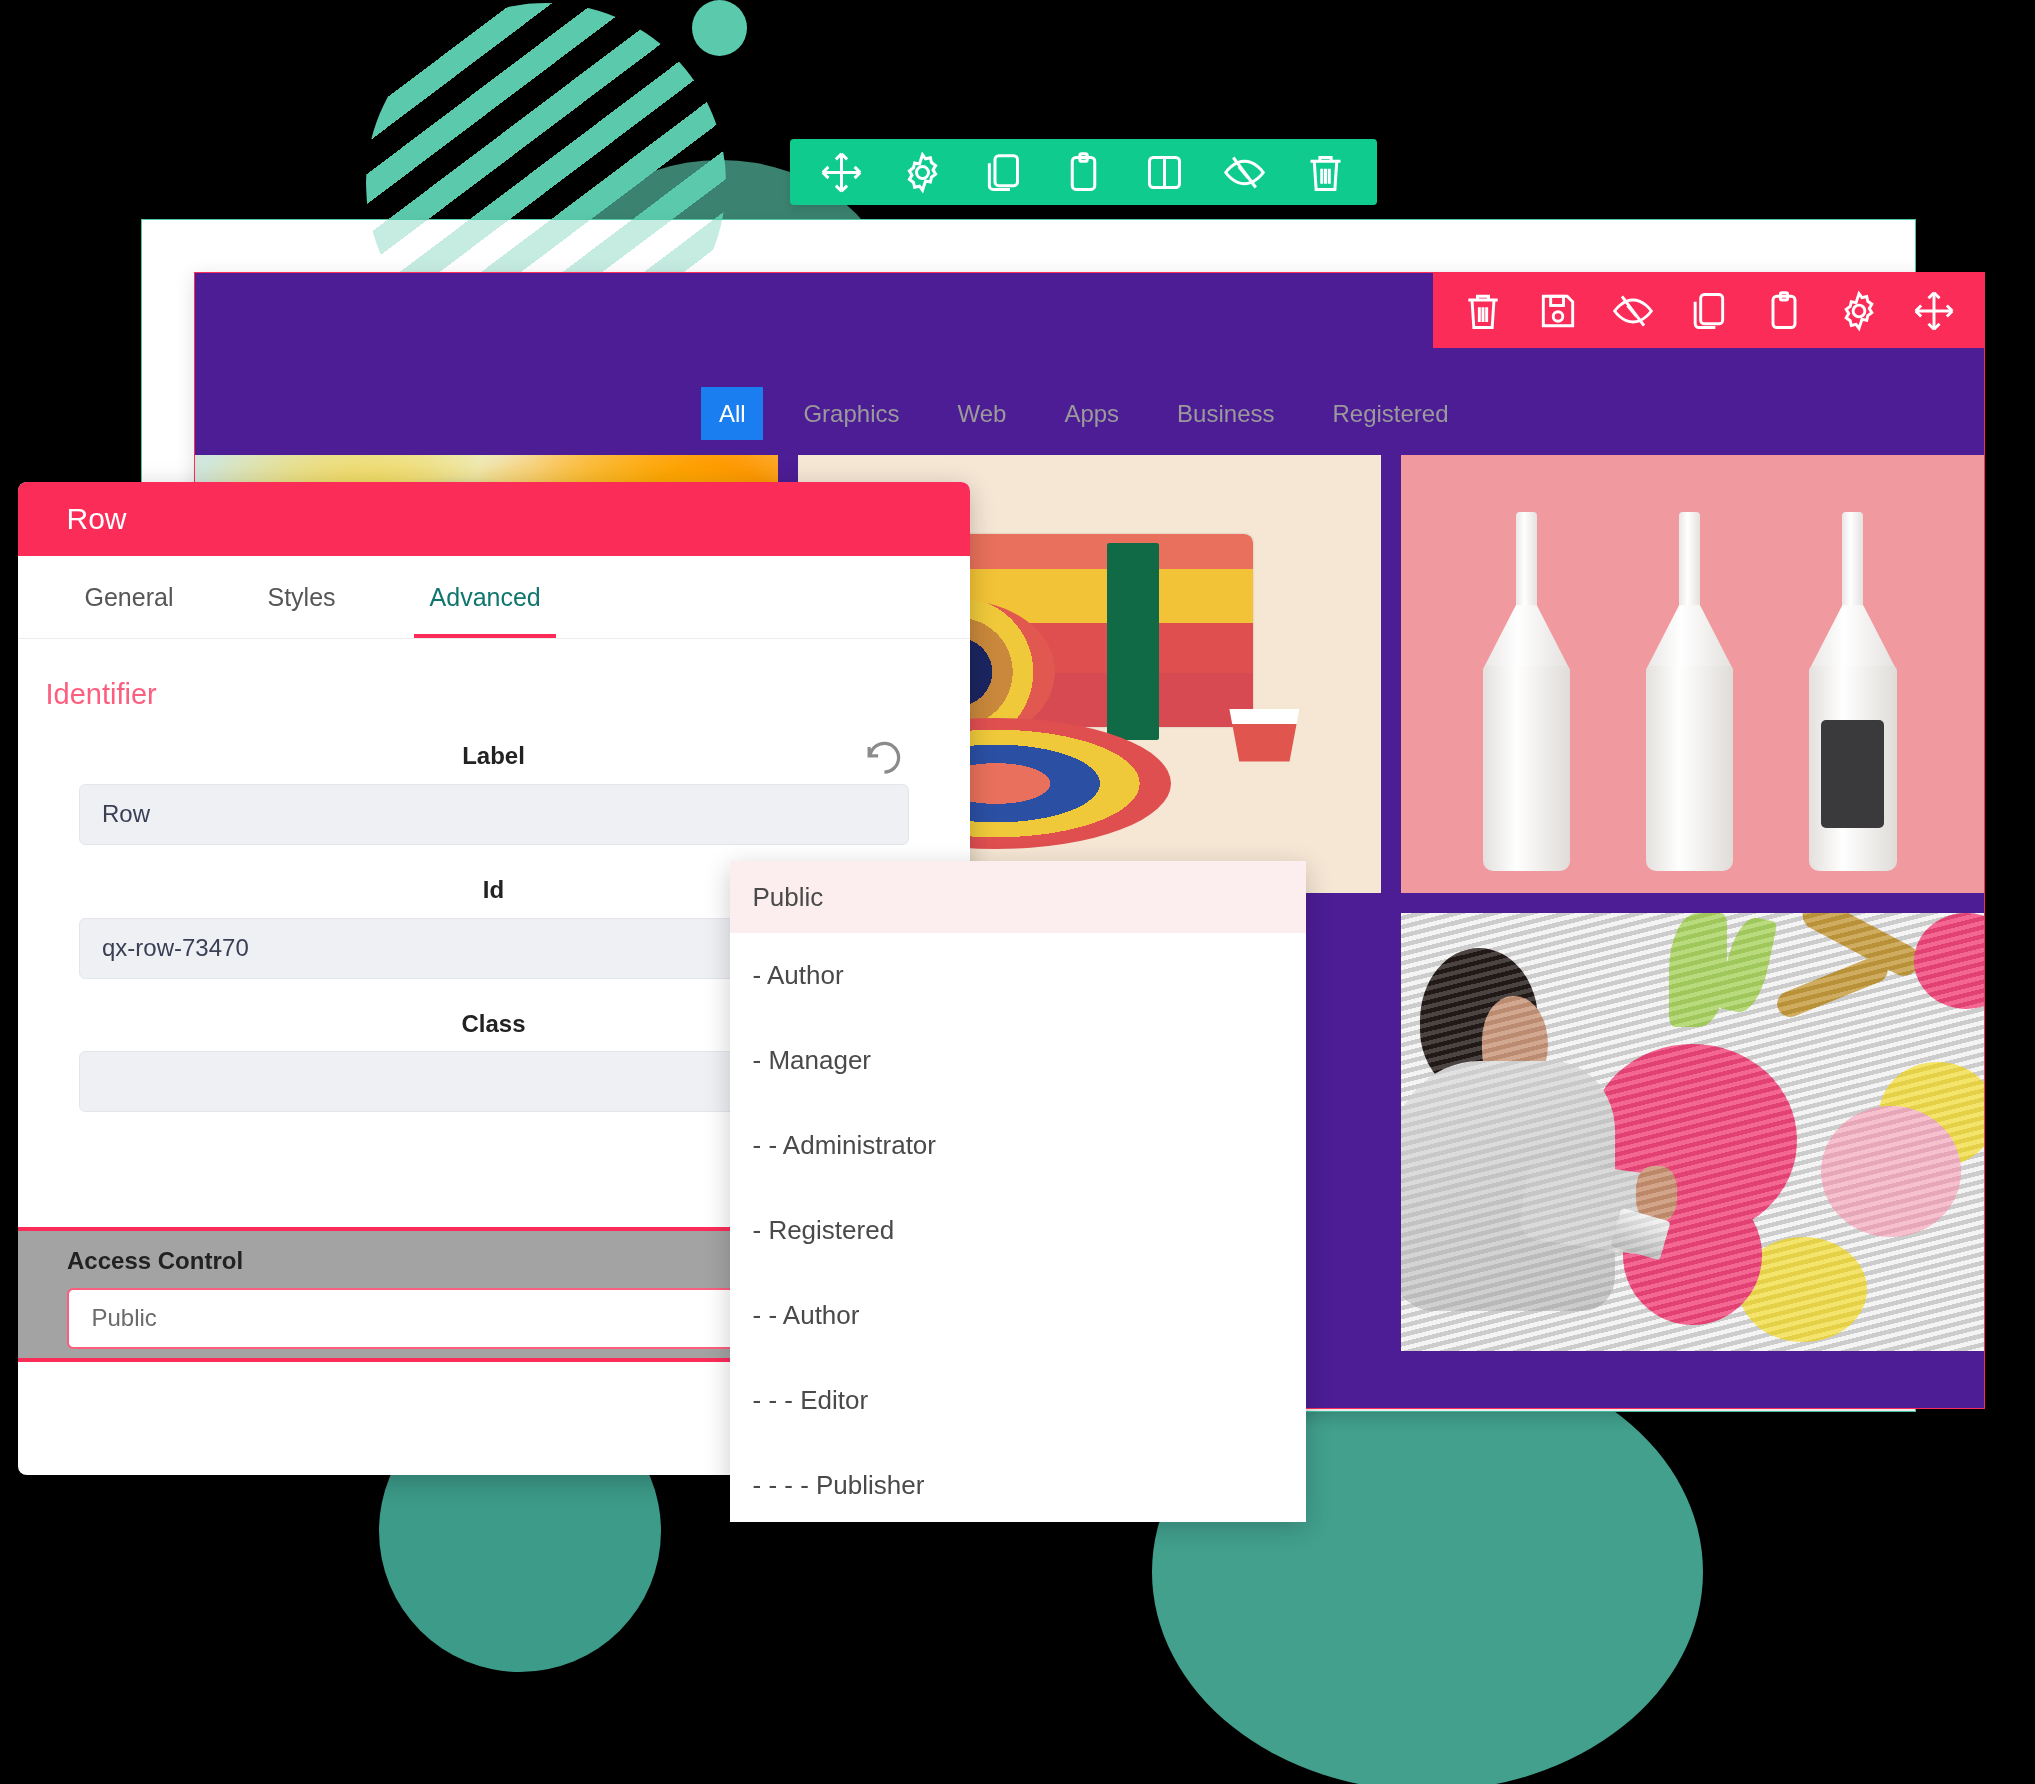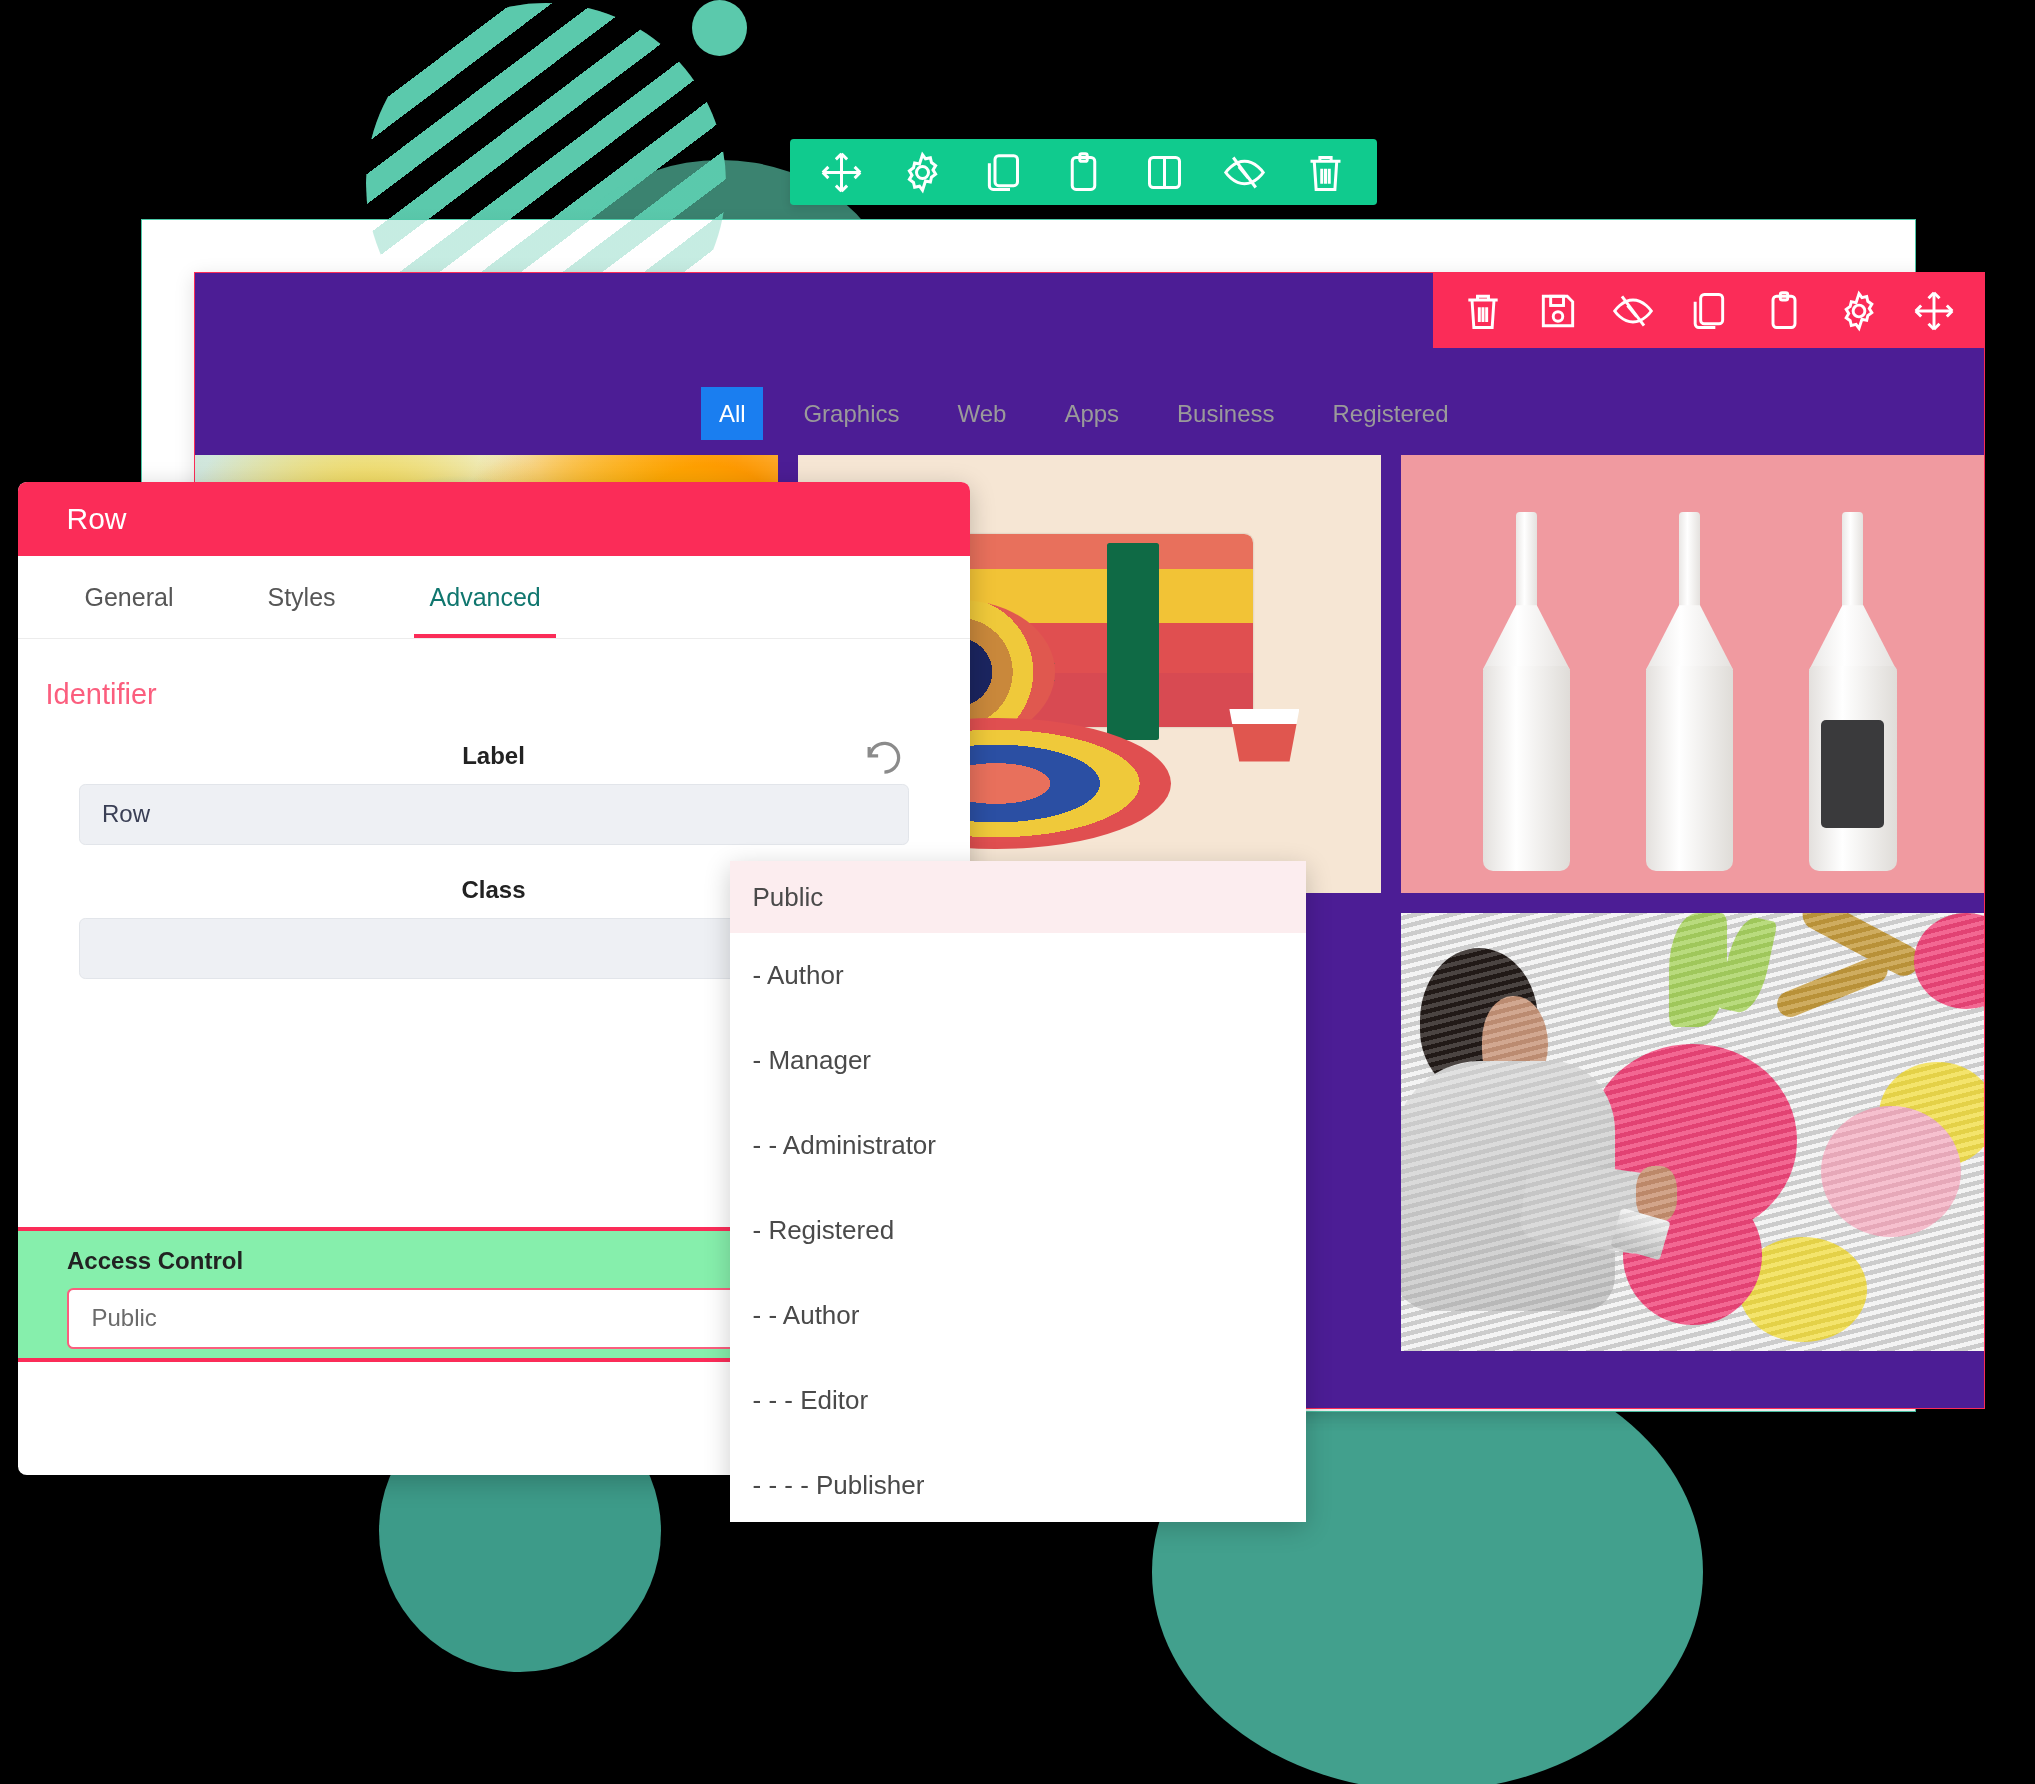--- a/index.html
+++ b/index.html
@@ -246,21 +246,21 @@
     display:flex;align-items:center;padding:0 22.5px;box-sizing:border-box;
     font-size:24px;color:#3A3F55;
   }
   .reset-btn{
     position:absolute;right:65px;top:-3.8px;width:43px;height:43px;
     cursor:pointer;
   }
   
   #access-control-box{
     position:absolute;left:-17.5px;top:745px;width:999px;height:135px;
-    border:4.4px solid #FB2C58;background:#86efac;box-sizing:border-box;
+    border:4.4px solid #FB2C58;background:#a3a3a3;box-sizing:border-box;
   }
   #access-control-inner{padding:16.3px 0 0 63px;}
   #access-control-label{font-size:24px;font-weight:bold;color:#222;}
   #access-control-input{
     margin-top:12.5px;margin-right:74px;height:61px;
     border:2.5px solid #FB5E7E;border-radius:6.3px;background:#fff;
     display:flex;align-items:center;padding:0 22.5px;box-sizing:border-box;
     font-size:24px;color:#6b6b6b;
   }
 
@@ -478,20 +478,24 @@
       <div class="field-label">Label</div>
       <span class="reset-btn">
         <svg viewBox="0 0 24 24" width="43" height="43" fill="none" stroke="#8b8b8b" stroke-width="1.8">
           <path d="M4 5v5h5"></path>
             <path d="M4.5 10a8 8 0 118 9"></path>
         </svg>
       </span>
       <div class="field-input">Row</div>
     </div>
 
+    <div class="field-group">
+      <div class="field-label">Id</div>
+      <div class="field-input">qx-row-73470</div>
+    </div>
 
     <div class="field-group">
       <div class="field-label">Class</div>
       <div class="field-input"></div>
     </div>
 
     <div id="access-control-box">
       <div id="access-control-inner">
         <div id="access-control-label">Access Control</div>
         <div id="access-control-input">Public</div>

